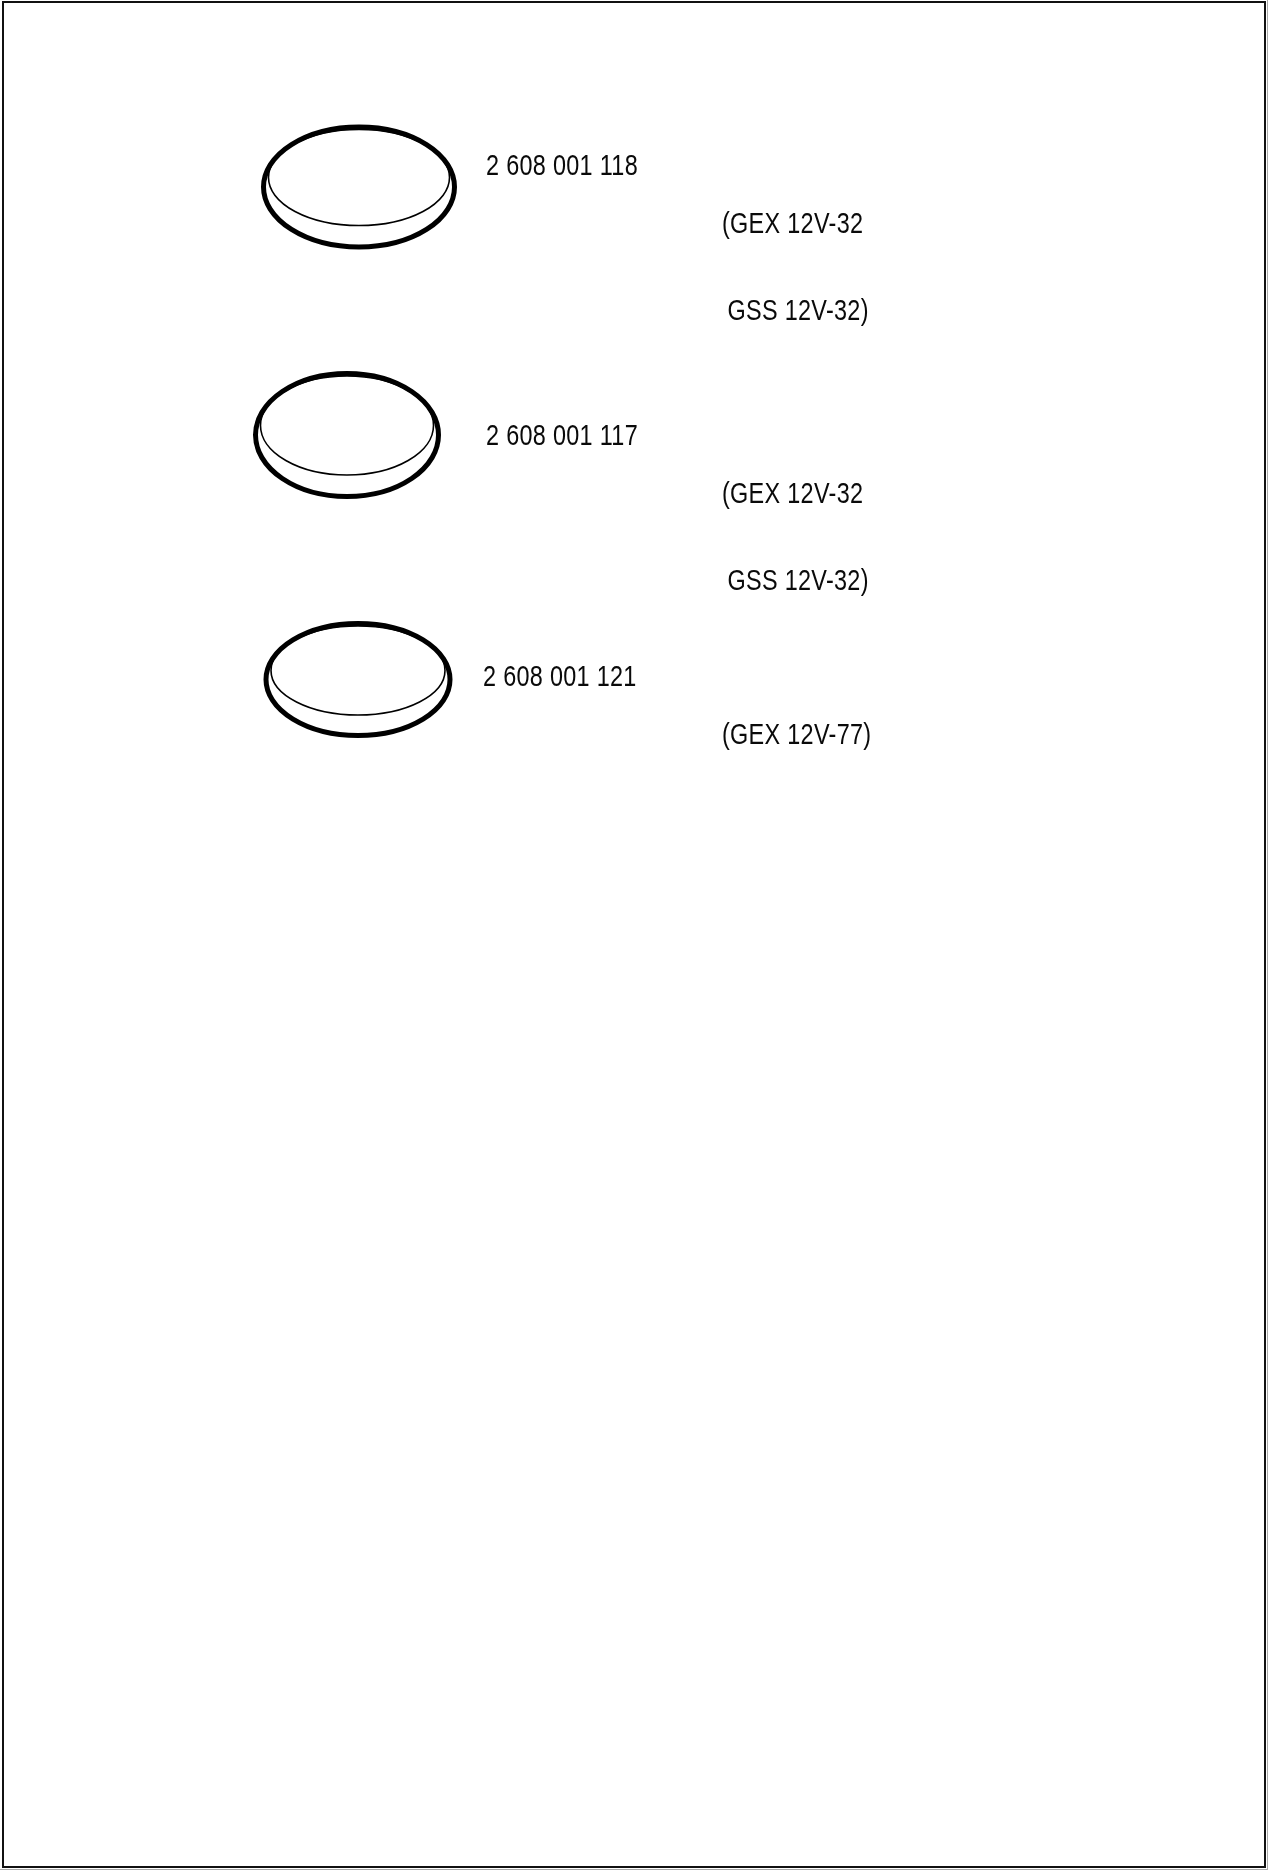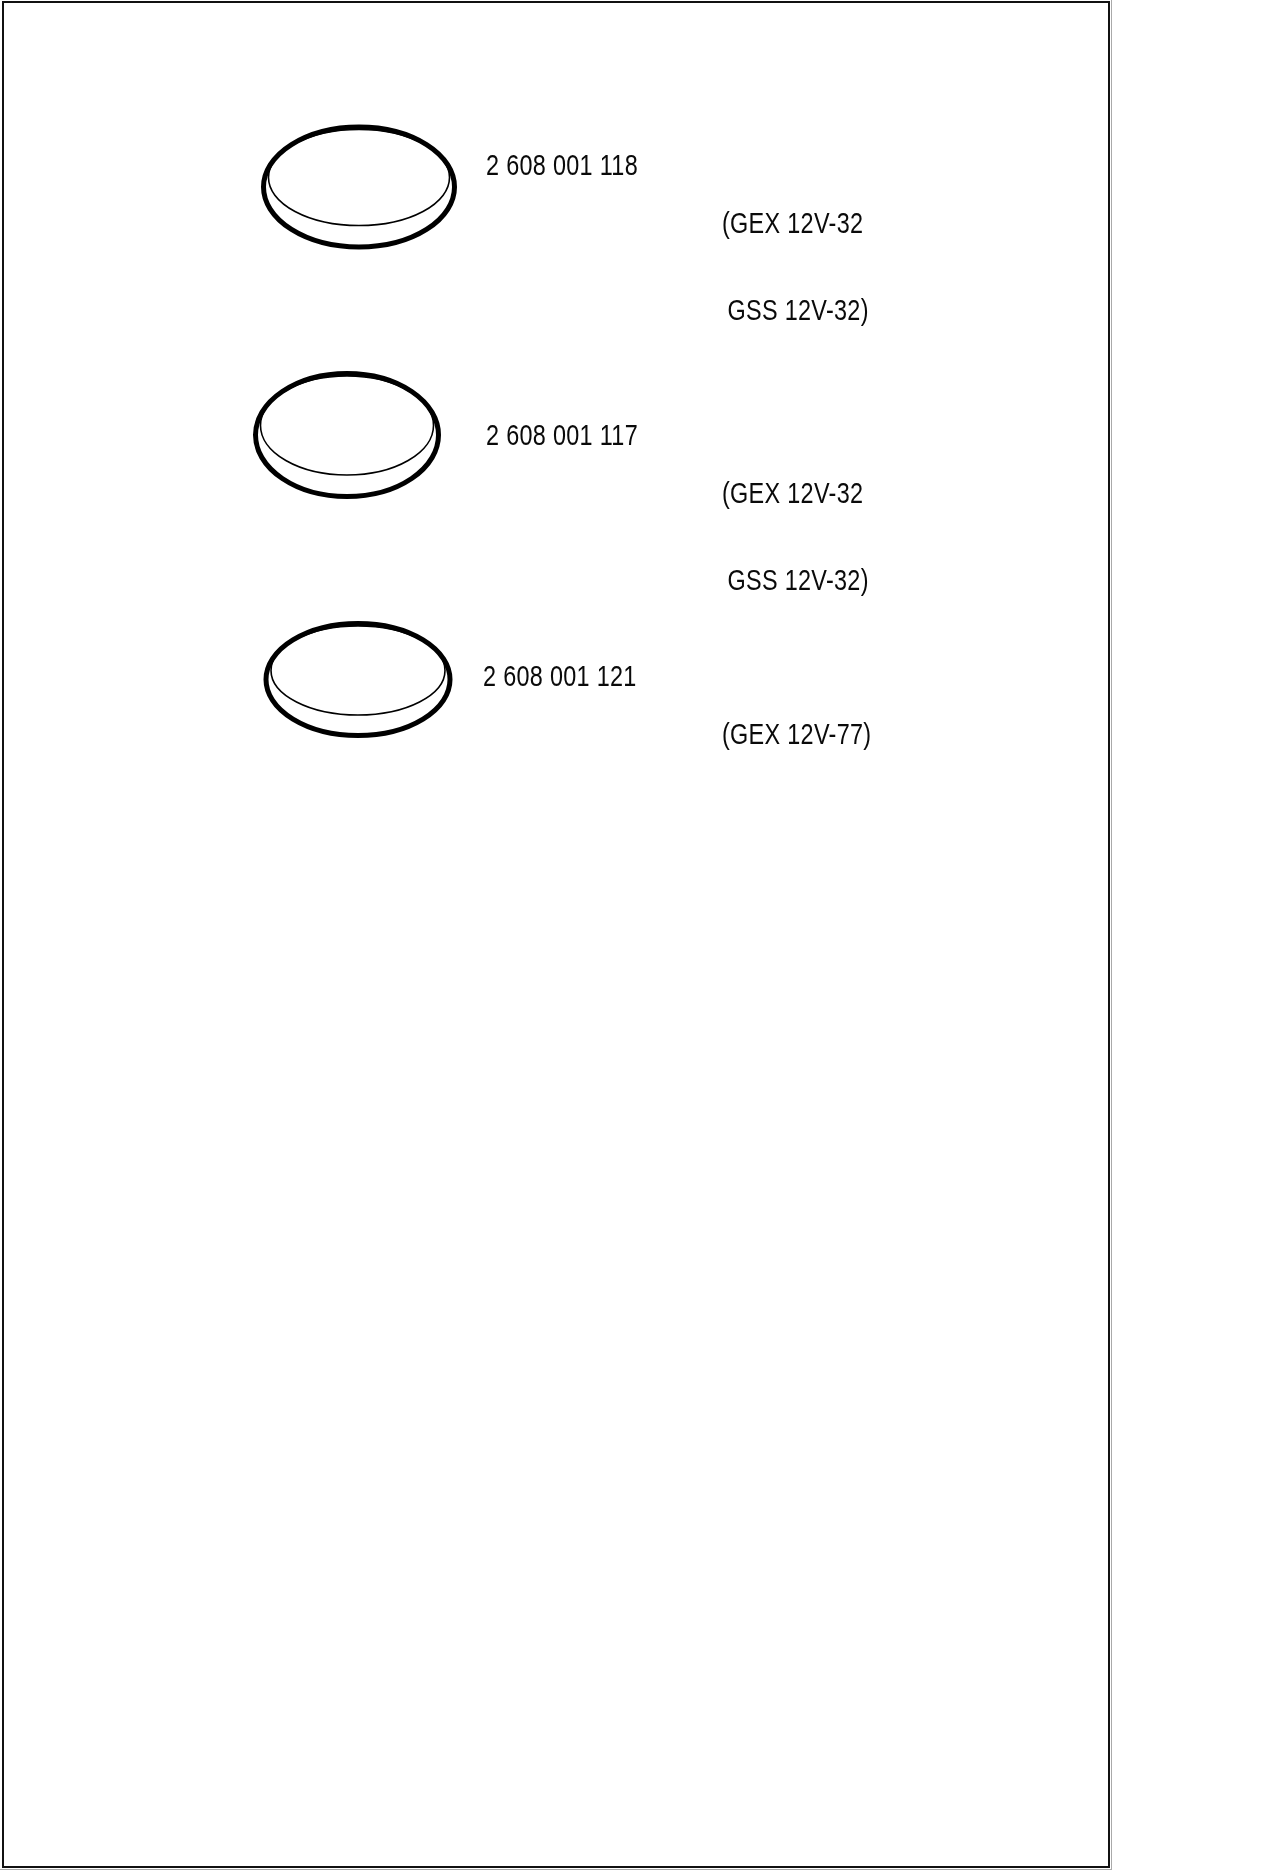--- a/index.html
+++ b/index.html
@@ -2,21 +2,21 @@
 <html><head>
 <meta charset="utf-8">
 <style>
   html, body {
     margin: 0;
     padding: 0;
     background: #ffffff;
   }
   .page {
     position: relative;
-    width: 1112px;
+    width: 1268px;
     height: 1870px;
     background: #ffffff;
     overflow: hidden;
     font-family: "Liberation Sans", sans-serif;
   }
   .frame {
     position: absolute;
     left: 2px;
     top: 1px;
     right: 2px;

